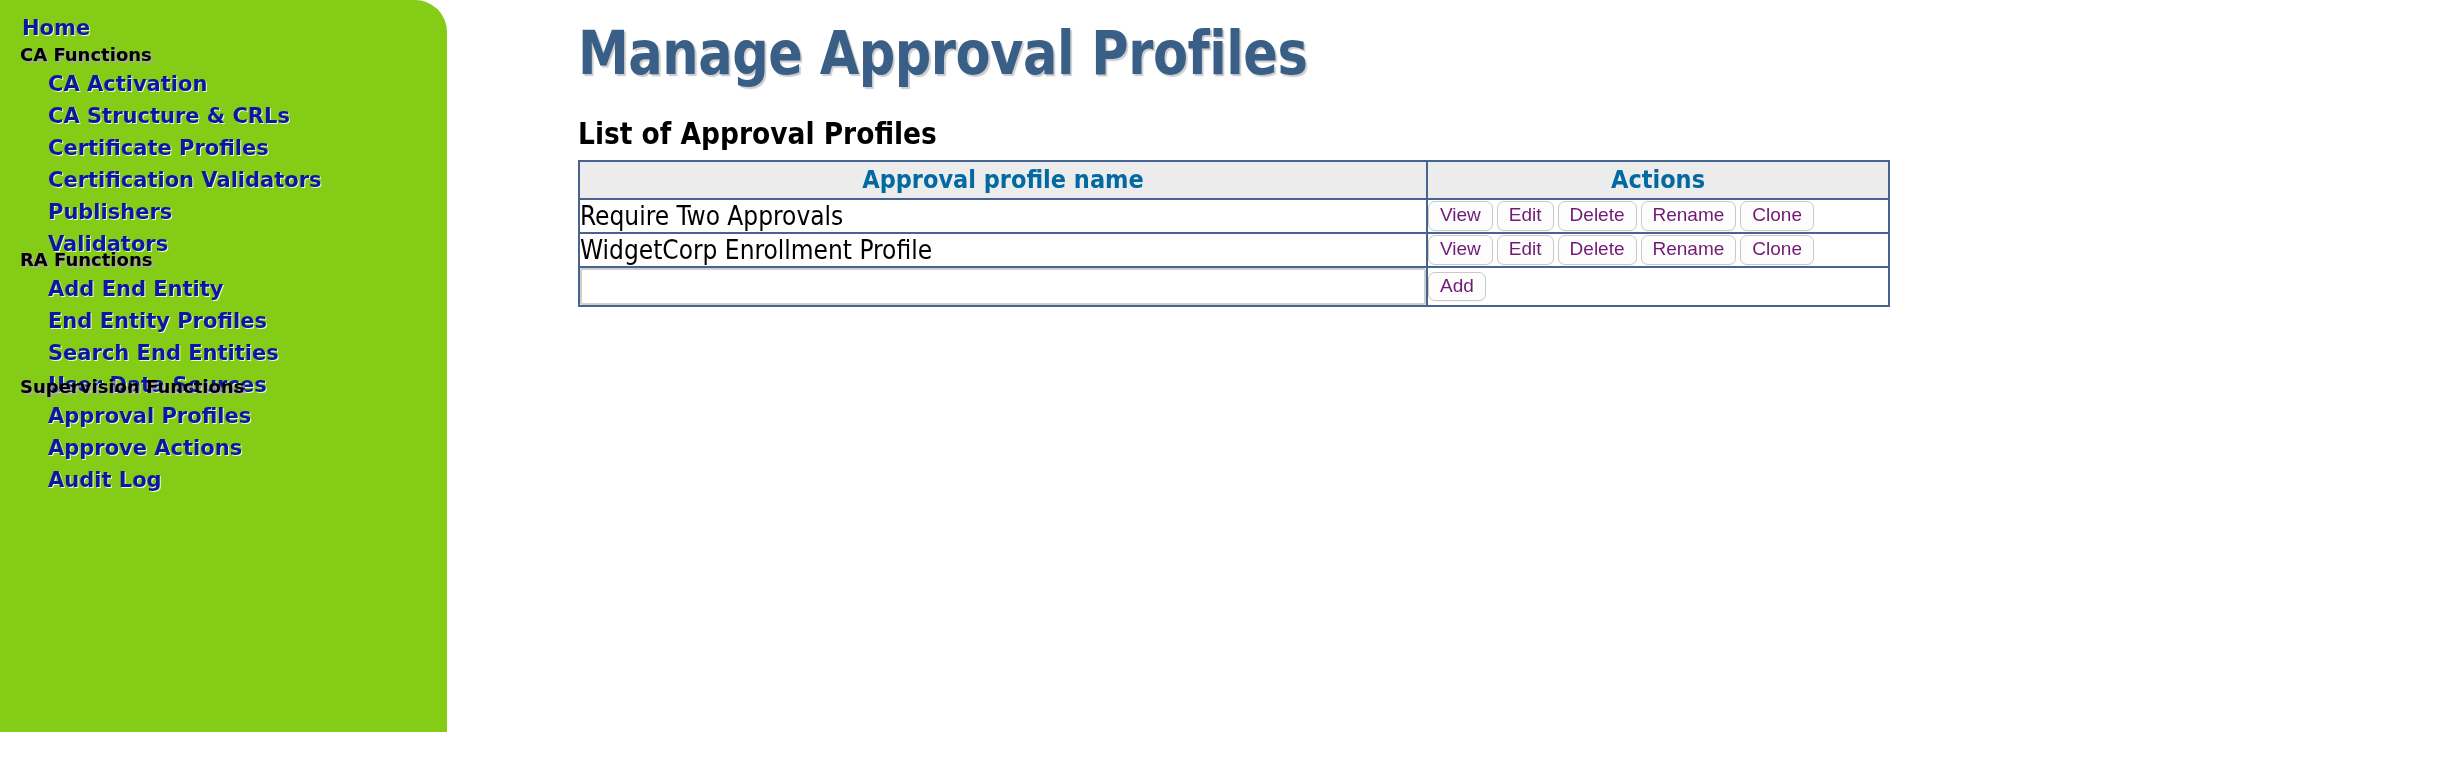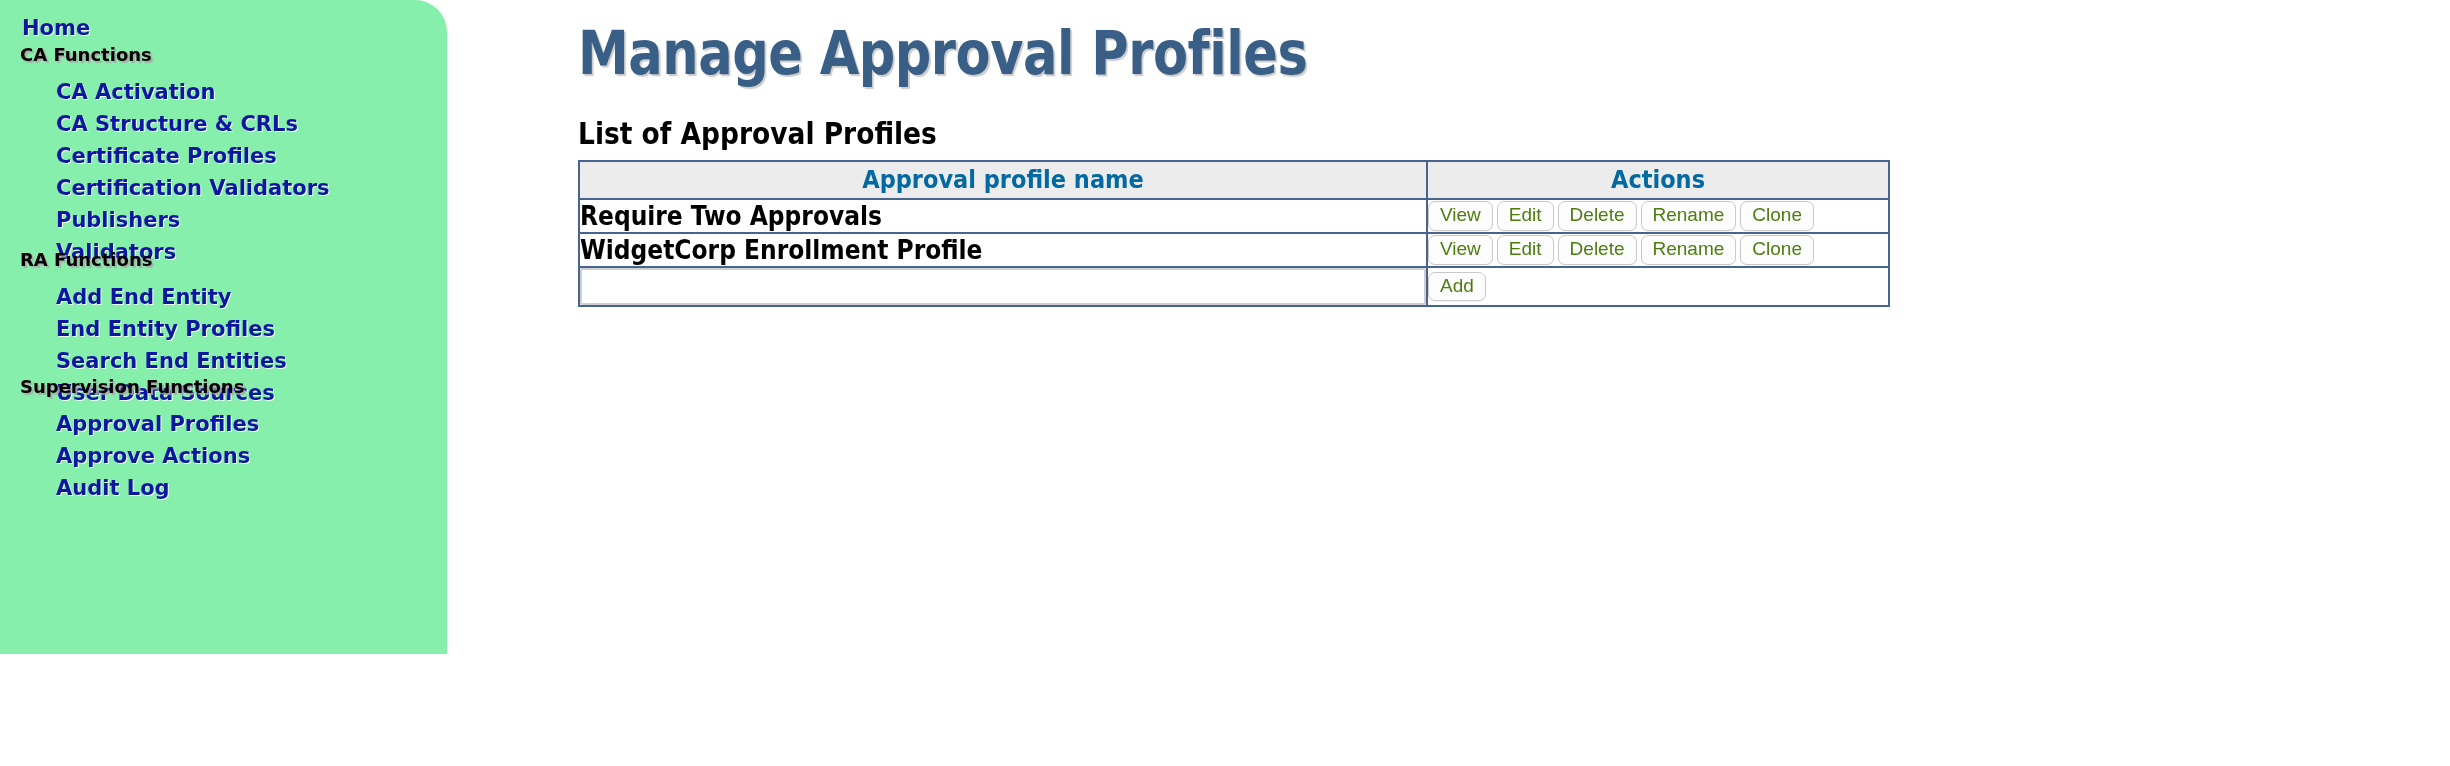--- a/index.html
+++ b/index.html
@@ -15,22 +15,22 @@
     overflow: hidden;
     font-family: "Liberation Sans", "DejaVu Sans", sans-serif;
   }
 
   
   #sidebar {
     position: absolute;
     left: 0;
     top: 0;
     width: 447px;
-    height: 654px;
-    background: #86efac;
+    height: 732px;
+    background: #84cc16;
     border-top-right-radius: 32px;
     box-sizing: border-box;
     padding: 0;
   }
   .nav-link {
     display: block;
     color: #0b17a0;
     font-weight: bold;
     text-decoration: none;
     font-size: 21px;
@@ -54,21 +54,21 @@
     color: #000000;
     font-weight: bold;
     font-size: 18px;
     line-height: 1;
     font-family: "DejaVu Sans", sans-serif;
     margin: 0 0 0 20px;
     text-shadow: 2px 2px 1px rgba(170,170,170,0.9);
     white-space: nowrap;
   }
   .group-items {
-    margin: 12px;
+    margin: 4px;
     padding: 0;
     list-style: none;
   }
   .group-items li {
     margin: 0;
     padding: 0;
   }
   .group-items .nav-link {
     margin-left: 44px;
     margin-top: 0;
@@ -144,36 +144,35 @@
   th.col-actions { width: 460px; }
 
   td.cell-name {
     font-family: "DejaVu Sans Condensed", "Liberation Sans Narrow", "Liberation Sans", sans-serif;
     font-size: 26px;
     color: #000000;
     height: 32px;
     padding: 2px 0 3px 6px;
     vertical-align: middle;
     white-space: nowrap;
-    font-weight: bold;
   }
   td.cell-actions {
     padding: 4px 0 4px 6px;
     vertical-align: middle;
     white-space: nowrap;
   }
   td.cell-input {
     padding: 5px 6px 6px 6px;
     vertical-align: middle;
   }
 
   .action-btn {
     font-family: "Liberation Sans", "DejaVu Sans", sans-serif;
     font-size: 19px;
-    color: #4d7c0f;
+    color: #701a75;
     background: #fdfdfd;
     border: 1px solid #c9c9c9;
     border-radius: 7px;
     padding: 3px 11px 4px 11px;
     margin-right: 4px;
     cursor: pointer;
     line-height: 1.1;
     box-shadow: 0 1px 1px rgba(0,0,0,0.04);
   }
   .action-btn:last-child { margin-right: 0; }

